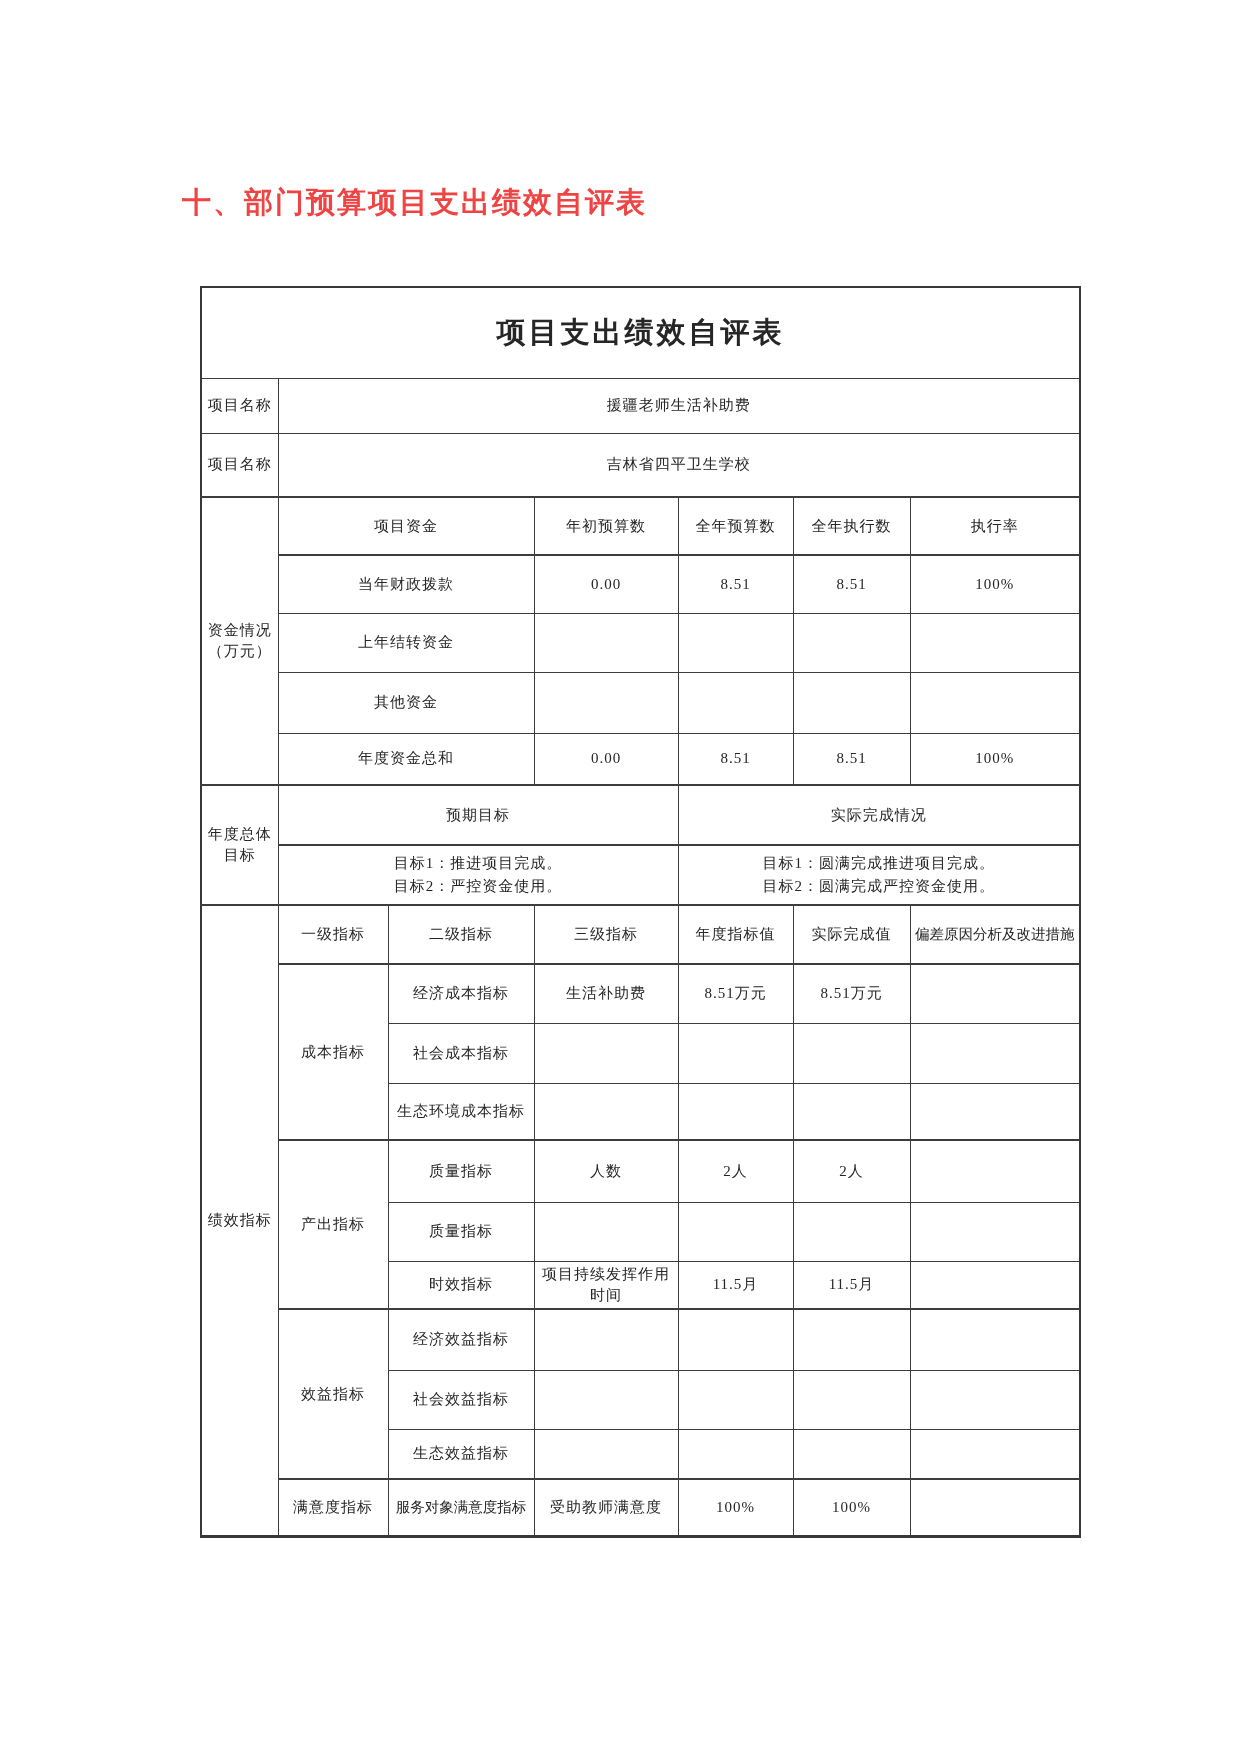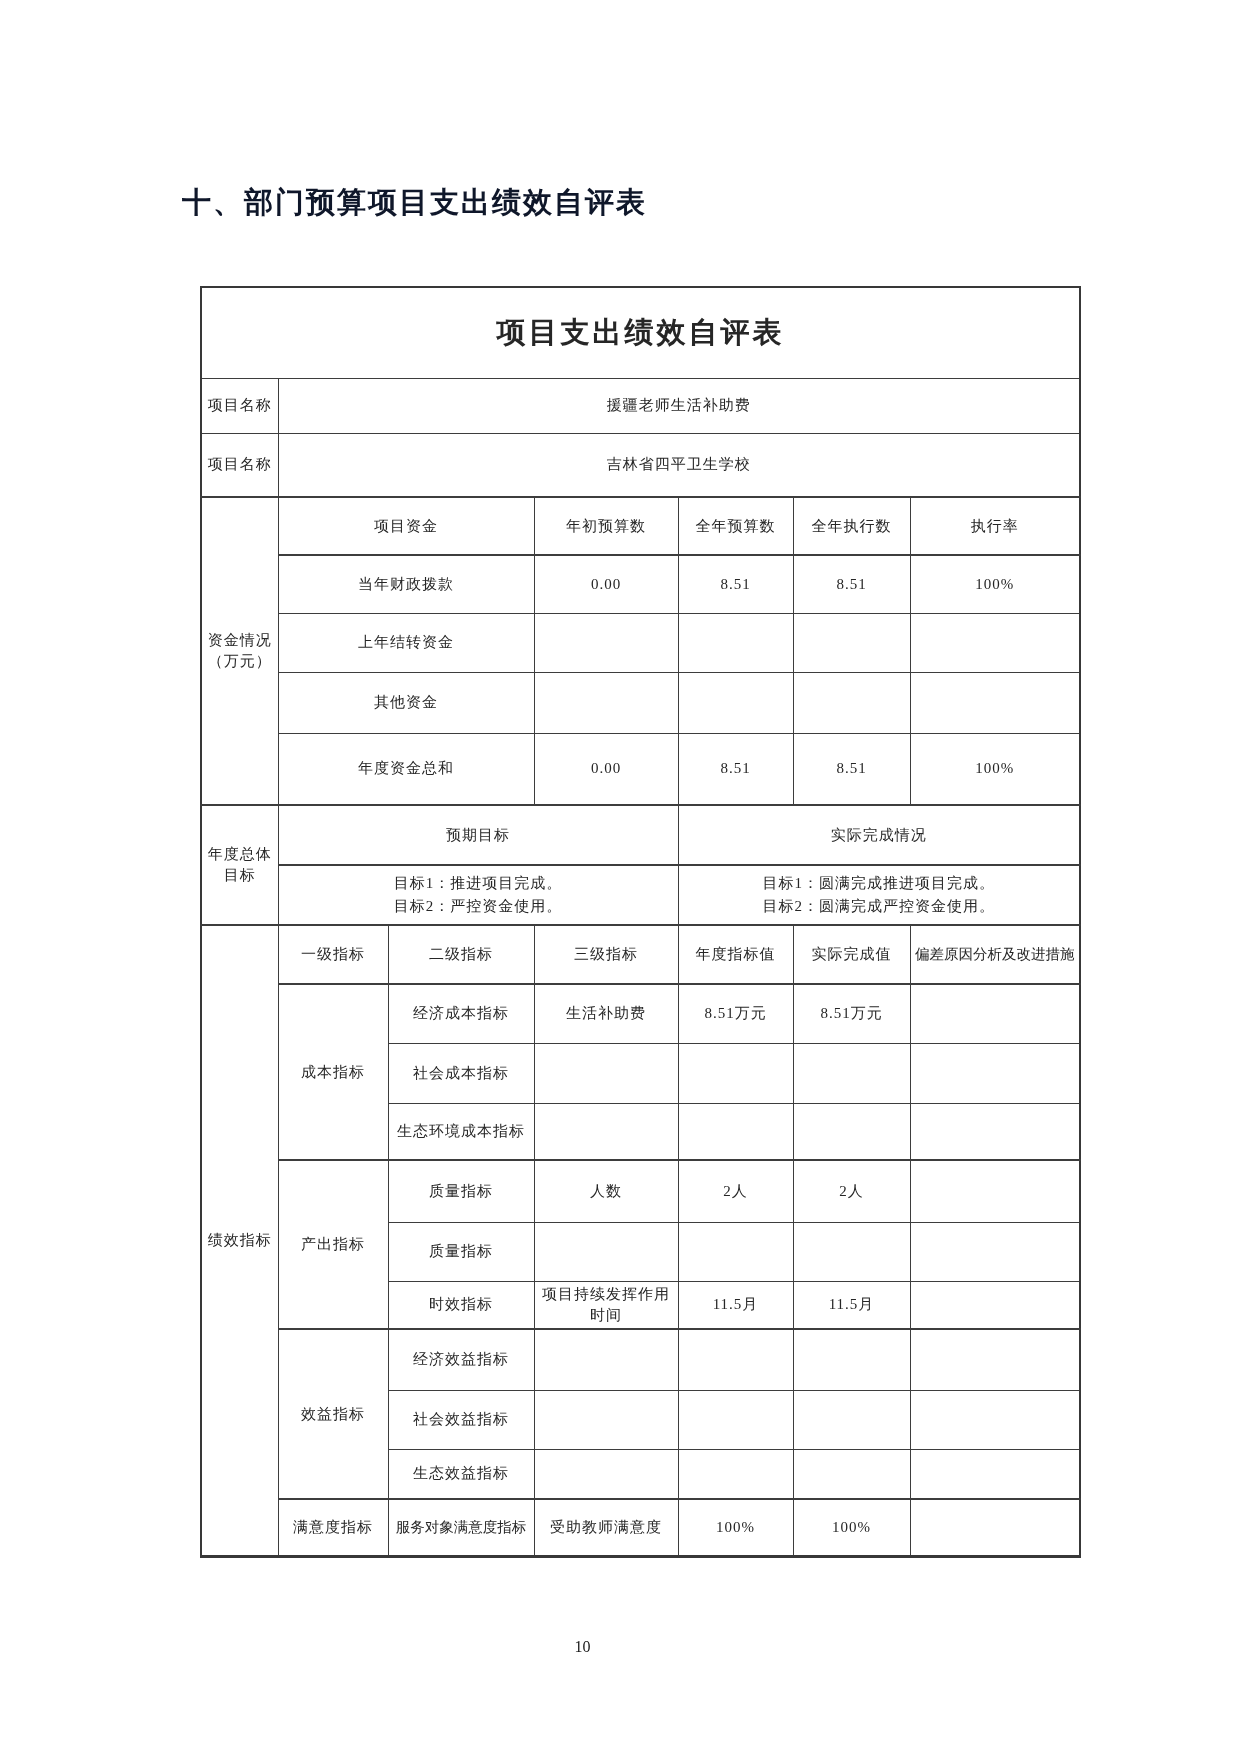--- a/index.html
+++ b/index.html
@@ -14,21 +14,21 @@
     overflow: hidden;
   }
   .doc-heading {
     position: absolute;
     left: 182px;
     top: 183px;
     font-family: "Liberation Sans", "DejaVu Sans", sans-serif;
     font-weight: bold;
     font-size: 29px;
     letter-spacing: 2px;
-    color: #0f172a;
+    color: #ef4444;
     white-space: nowrap;
   }
   table.main {
     position: absolute;
     left: 200px;
     top: 286px;
     width: 879px;
     border-collapse: collapse;
     table-layout: fixed;
     border: 2px solid #383838;
@@ -122,21 +122,21 @@
       <td></td>
       <td></td>
     </tr>
     <tr style="height:61px">
       <td colspan="2">其他资金</td>
       <td></td>
       <td></td>
       <td></td>
       <td></td>
     </tr>
-    <tr style="height:72px">
+    <tr style="height:52px">
       <td colspan="2">年度资金总和</td>
       <td>0.00</td>
       <td>8.51</td>
       <td>8.51</td>
       <td>100%</td>
     </tr>
 
     <tr class="bt2" style="height:60px">
       <td rowspan="2">年度总体目标</td>
       <td colspan="3">预期目标</td>
@@ -236,15 +236,14 @@
       <td>满意度指标</td>
       <td class="nowrap">服务对象满意度指标</td>
       <td>受助教师满意度</td>
       <td>100%</td>
       <td>100%</td>
       <td></td>
     </tr>
   </tbody>
     </table>
 
-  <div class="page-number">10</div>
 
 </div>
 
 </body></html>

